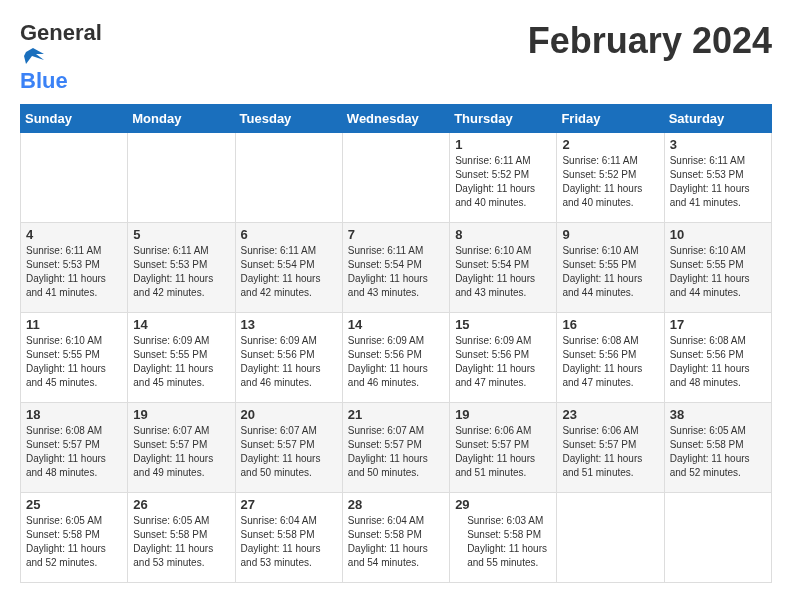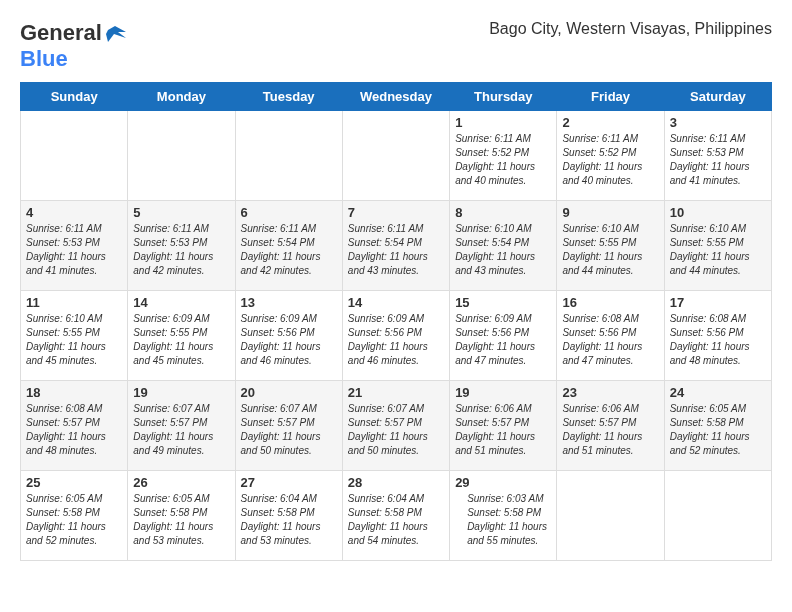--- a/index.html
+++ b/index.html
@@ -40,21 +40,21 @@
       table-layout: fixed;
     }
     thead tr {
       background-color: #1a6fbd;
     }
     thead th {
       color: #fff;
       font-size: 13px;
       font-weight: bold;
       padding: 6px 4px;
-      text-align: center;
+      text-align: left;
       border: 1px solid #1a6fbd;
     }
     tbody tr {
       border-bottom: 1px solid #ccc;
     }
     tbody td {
       vertical-align: top;
       padding: 4px 5px;
       font-size: 10.5px;
       color: #333;
@@ -64,50 +64,50 @@
     .cell-day {
       font-size: 13px;
       font-weight: bold;
       display: block;
       margin-bottom: 2px;
     }
     .cell-info {
       font-size: 10px;
       line-height: 1.4;
       color: #333;
-      font-style: italic;
     }
     tbody tr:nth-child(odd) td {
       background-color: #fff;
     }
     tbody tr:nth-child(even) td {
       background-color: #f5f5f5;
     }
     .logo-wrapper {
       display: flex;
-      align-items: flex-end;
+      align-items: flex-start;
+      flex-direction: column;
     }
   </style>
 </head>
 <body>
 
 <div class="header">
   <div class="logo">
     <div class="logo-wrapper">
       <span style="font-size:22px;font-weight:bold;color:#333;">General</span>
       <svg width="22" height="22" viewBox="0 0 22 22" style="margin-left:2px;">
         <polygon points="11,2 22,8 14,8 22,14 10,10 4,18 2,10 0,14 4,6" fill="#1a6fbd"></polygon>
       </svg>
     </div>
     <div>
       <span style="font-size:22px;font-weight:bold;color:#3b82f6;">Blue</span>
     </div>
   </div>
   <div class="title-section">
-    <div class="location-title">Bago City, Western Visayas, Philippines</div>
+    <div class="month-title">February 2024</div>
   </div>
 </div>
 
 <table>
   <thead>
     <tr>
     <th>Sunday</th>
         <th>Monday</th>
         <th>Tuesday</th>
         <th>Wednesday</th>
@@ -283,21 +283,21 @@
 and 51 minutes.</div>
         </td>
         <td>
           <span class="cell-day">23</span>
           <div class="cell-info" style="white-space: pre-line;">Sunrise: 6:06 AM
 Sunset: 5:57 PM
 Daylight: 11 hours
 and 51 minutes.</div>
         </td>
         <td>
-          <span class="cell-day">24</span>
+          <span class="cell-day">38</span>
           <div class="cell-info" style="white-space: pre-line;">Sunrise: 6:05 AM
 Sunset: 5:58 PM
 Daylight: 11 hours
 and 52 minutes.</div>
         </td>
       </tr>
       <tr>
         <td>
           <span class="cell-day">25</span>
           <div class="cell-info" style="white-space: pre-line;">Sunrise: 6:05 AM

